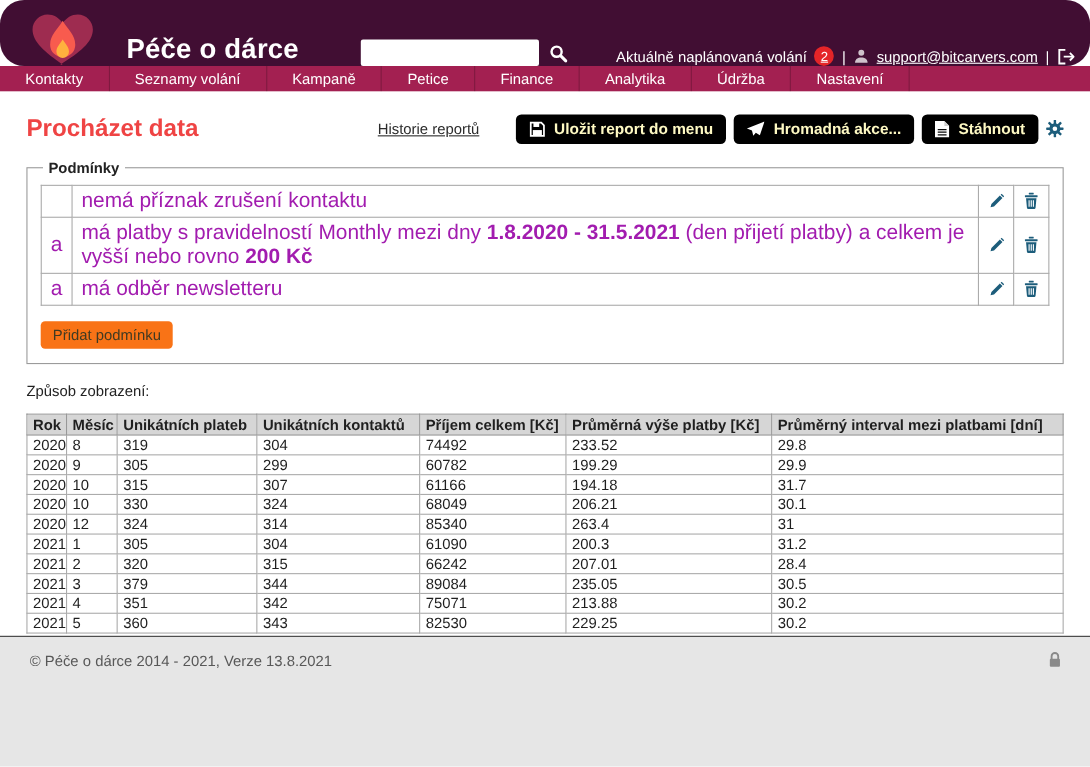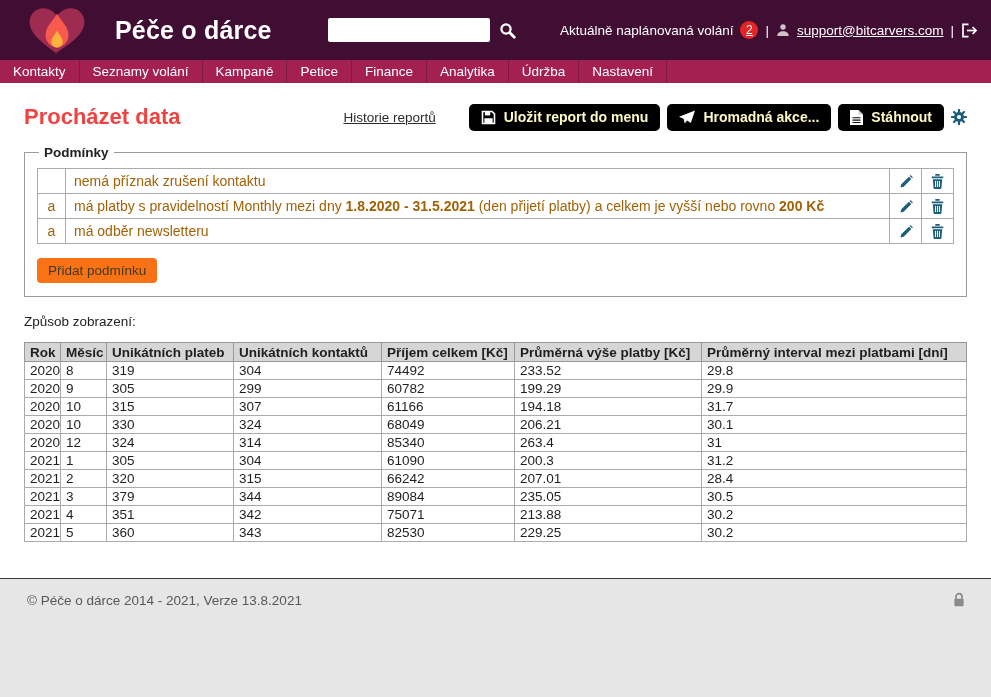--- a/index.html
+++ b/index.html
@@ -1,48 +1,48 @@
 <!DOCTYPE html>
 <html><head>
 <meta charset="utf-8">
 <style>
   * { box-sizing: border-box; }
   html,body { margin:0; padding:0; }
   body { font-family:"Liberation Sans","DejaVu Sans",sans-serif; background:#fff; }
   .page { position:relative; width:991px; height:697px; background:#fff; overflow:hidden; }
 
   
-  .header { height:60px; background:#410e33; display:flex; align-items:center; padding:0 14px 0 26px; }
+  .header { height:60px; background:#410e33; display:flex; align-items:flex-end; padding:0 14px 0 26px;border-radius:22px; }
   .logo { display:flex; margin-top:2px; }
   .app-title { color:#fff; font-size:25px; font-weight:bold; margin-left:27px; letter-spacing:.2px; }
   .search-wrap { display:flex; align-items:center; margin-left:56px; }
   .search-input { width:162px; height:24px; border:none; border-radius:2px; padding:0 7px; font-size:13px; outline:none; }
   .search-btn { margin-left:9px; display:flex; cursor:pointer; }
   .header-right { margin-left:auto; display:flex; align-items:center; gap:7px; color:#fff; font-size:13.5px; white-space:nowrap; }
   .header-link { color:#fff; text-decoration:underline; cursor:pointer; }
   .badge { width:18px; height:18px; border-radius:50%; background:#e42528; color:#fff; display:inline-flex; align-items:center; justify-content:center; font-size:12px; text-decoration:underline; cursor:pointer; }
   .logout { display:flex; cursor:pointer; }
   .usericon { display:flex; }
 
   
   .nav { height:23px; background:#a32051; display:flex; }
-  .nav-tab { color:#fff; font-size:13.5px; line-height:23px; padding:0 13px; border-right:1px solid rgba(0,0,0,.22); cursor:pointer; }
+  .nav-tab { color:#fff; font-size:13.5px; line-height:23px; padding:0 23px; border-right:1px solid rgba(0,0,0,.22); cursor:pointer; }
 
   
   .content { padding:0 24px; }
   .title-row { display:flex; align-items:center; margin-top:20px; height:28px; }
   .page-title { font-size:22px; font-weight:bold; color:#ef4444; margin:0; }
   .history-link { margin-left:auto; margin-right:26px; font-size:13.5px; color:#2b2b2b; text-decoration:underline; cursor:pointer; }
   .btn-black { display:flex; align-items:center; gap:8px; background:#000; color:#fef9c3; border:none; border-radius:5px; height:27px; padding:0 12px; font-size:14px; font-weight:bold; font-family:inherit; cursor:pointer; margin-left:7px; white-space:nowrap; }
   .gear-btn { margin-left:7px; display:flex; cursor:pointer; }
 
   
   fieldset.conditions { margin:14px 0 0; border:1px solid #9b9b9b; padding:8px 12px 13px; }
   fieldset.conditions legend { font-size:13.5px; font-weight:bold; padding:0 5px; margin-left:2px; color:#222; }
-  .cond-table { width:100%; border-collapse:collapse; font-size:14px; color:#a16207; }
+  .cond-table { width:100%; border-collapse:collapse; font-size:19px; color:#a21caf; }
   .cond-table td { border:1px solid #ababab; padding:3px 8px; height:25px; background:#fff; }
   .cond-table td.op { width:28px; text-align:center; }
   .cond-table td.ic { width:32px; text-align:center; padding:3px 4px; }
   .icbtn { cursor:pointer; display:inline-flex; vertical-align:middle; }
   .btn-yellow { margin-top:14px; background:#f97316; color:#403a22; border:none; border-radius:4px; padding:5px 11px; font-size:13.5px; font-family:inherit; cursor:pointer; display:inline-block; }
 
   
   .display-row { margin-top:17px; display:flex; align-items:center; font-size:13.5px; color:#222; }
   .select-wrap { position:relative; margin-left:10px; }
   .select-wrap select { appearance:none; -webkit-appearance:none; width:210px; height:29px; border:1px solid #8a8a8a; border-radius:3px; background:#fff; font-size:13.5px; font-family:inherit; padding:0 26px 0 9px; color:#222; cursor:pointer; }

